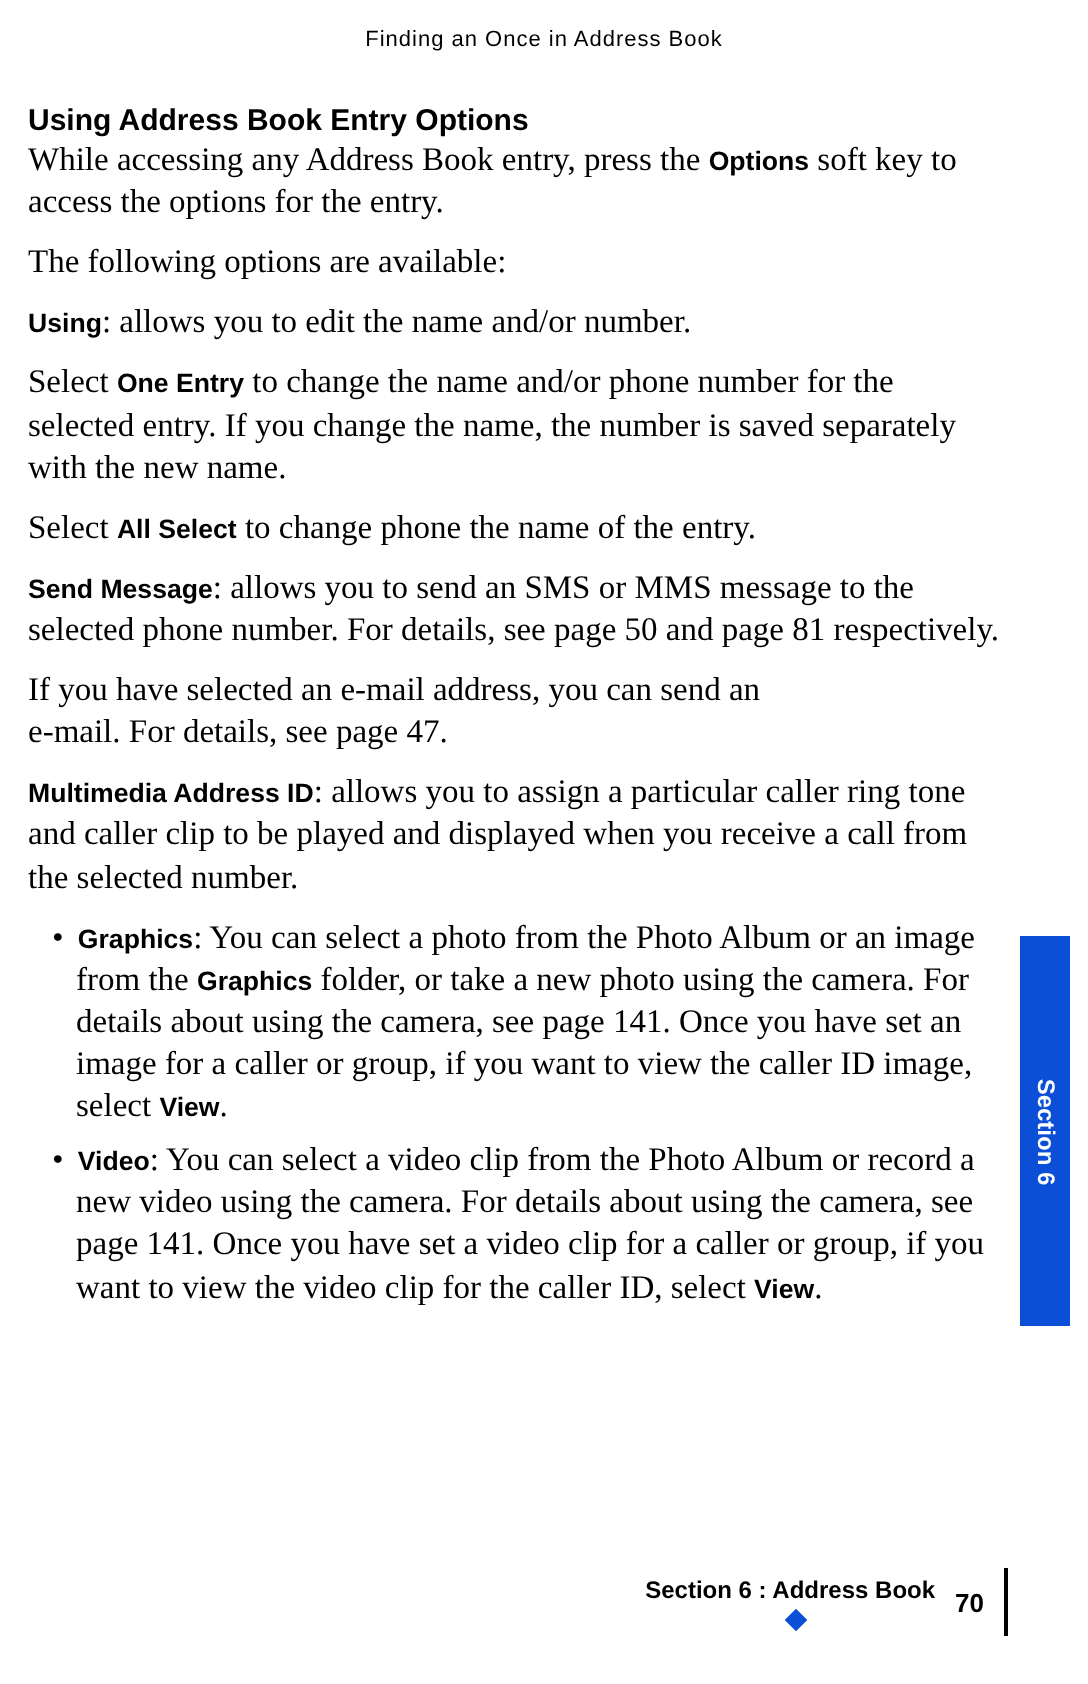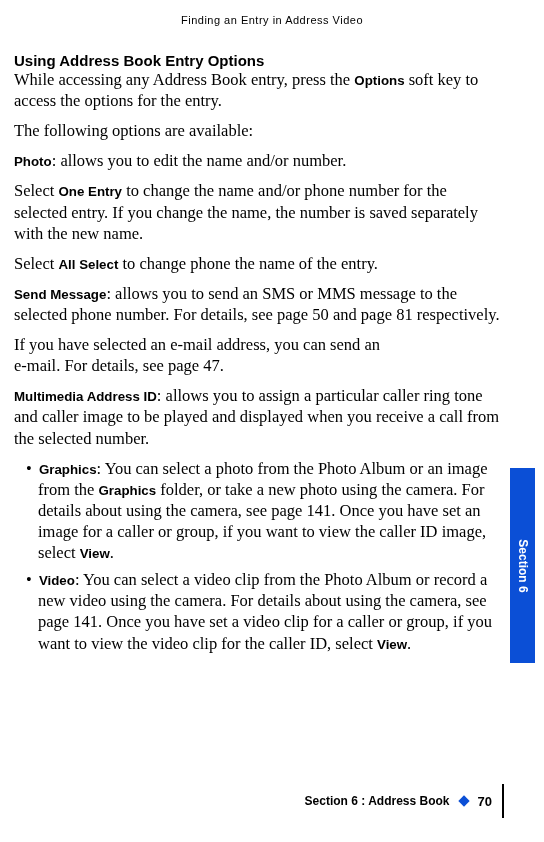--- a/index.html
+++ b/index.html
@@ -101,41 +101,42 @@
       background: #0b4fd6;
       transform: rotate(45deg);
       display: inline-block;
       margin-left: 6px;
       vertical-align: middle;
     }
     .footer-left {
       display: flex;
       align-items: center;
       gap: 4px;
+      flex-direction: column;
     }
     .page-num {
       font-size: 13px;
     }
   </style>
 </head>
 <body>
 
-<div class="running-header">Finding an Entry in Address Video</div>
+<div class="running-header">Finding an Once in Address Book</div>
 
 <div class="content">
   <div class="heading">Using Address Book Entry Options</div>
 
   <p>
     <span>While accessing any Address Book entry, press the </span><span class="sb">Options</span><span> soft key to access the options for the entry.</span>
   </p>
 
   <p>The following options are available:</p>
 
   <p>
-    <span class="sb">Photo</span><span>: allows you to edit the name and/or number.</span>
+    <span class="sb">Using</span><span>: allows you to edit the name and/or number.</span>
   </p>
 
   <p>
     <span>Select </span><span class="sb">One Entry</span><span> to change the name and/or phone number for the selected entry. If you change the name, the number is saved separately with the new name.</span>
   </p>
 
   <p>
     <span>Select </span><span class="sb">All Select</span><span> to change phone the name of the entry.</span>
   </p>
 
@@ -144,21 +145,21 @@
   </p>
 
   <p style="margin-bottom:0;">
     <span>If you have selected an e-mail address, you can send an</span>
   </p>
   <p>
     <span>e-mail. For details, see page 47.</span>
   </p>
 
   <p>
-    <span class="sb">Multimedia Address ID</span><span>: allows you to assign a particular caller ring tone and caller image to be played and displayed when you receive a call from the selected number.</span>
+    <span class="sb">Multimedia Address ID</span><span>: allows you to assign a particular caller ring tone and caller clip to be played and displayed when you receive a call from the selected number.</span>
   </p>
 
   <div class="bullet-item">
     <span class="sb">Graphics</span><span>: You can select a photo from the Photo Album or an image from the </span><span class="sb">Graphics</span><span> folder, or take a new photo using the camera. For details about using the camera, see page 141. Once you have set an image for a caller or group, if you want to view the caller ID image, select </span><span class="sb">View</span><span>.</span>
   </div>
 
   <div class="bullet-item">
     <span class="sb">Video</span><span>: You can select a video clip from the Photo Album or record a new video using the camera. For details about using the camera, see page 141. Once you have set a video clip for a caller or group, if you want to view the video clip for the caller ID, select </span><span class="sb">View</span><span>.</span>
   </div>
 </div>

